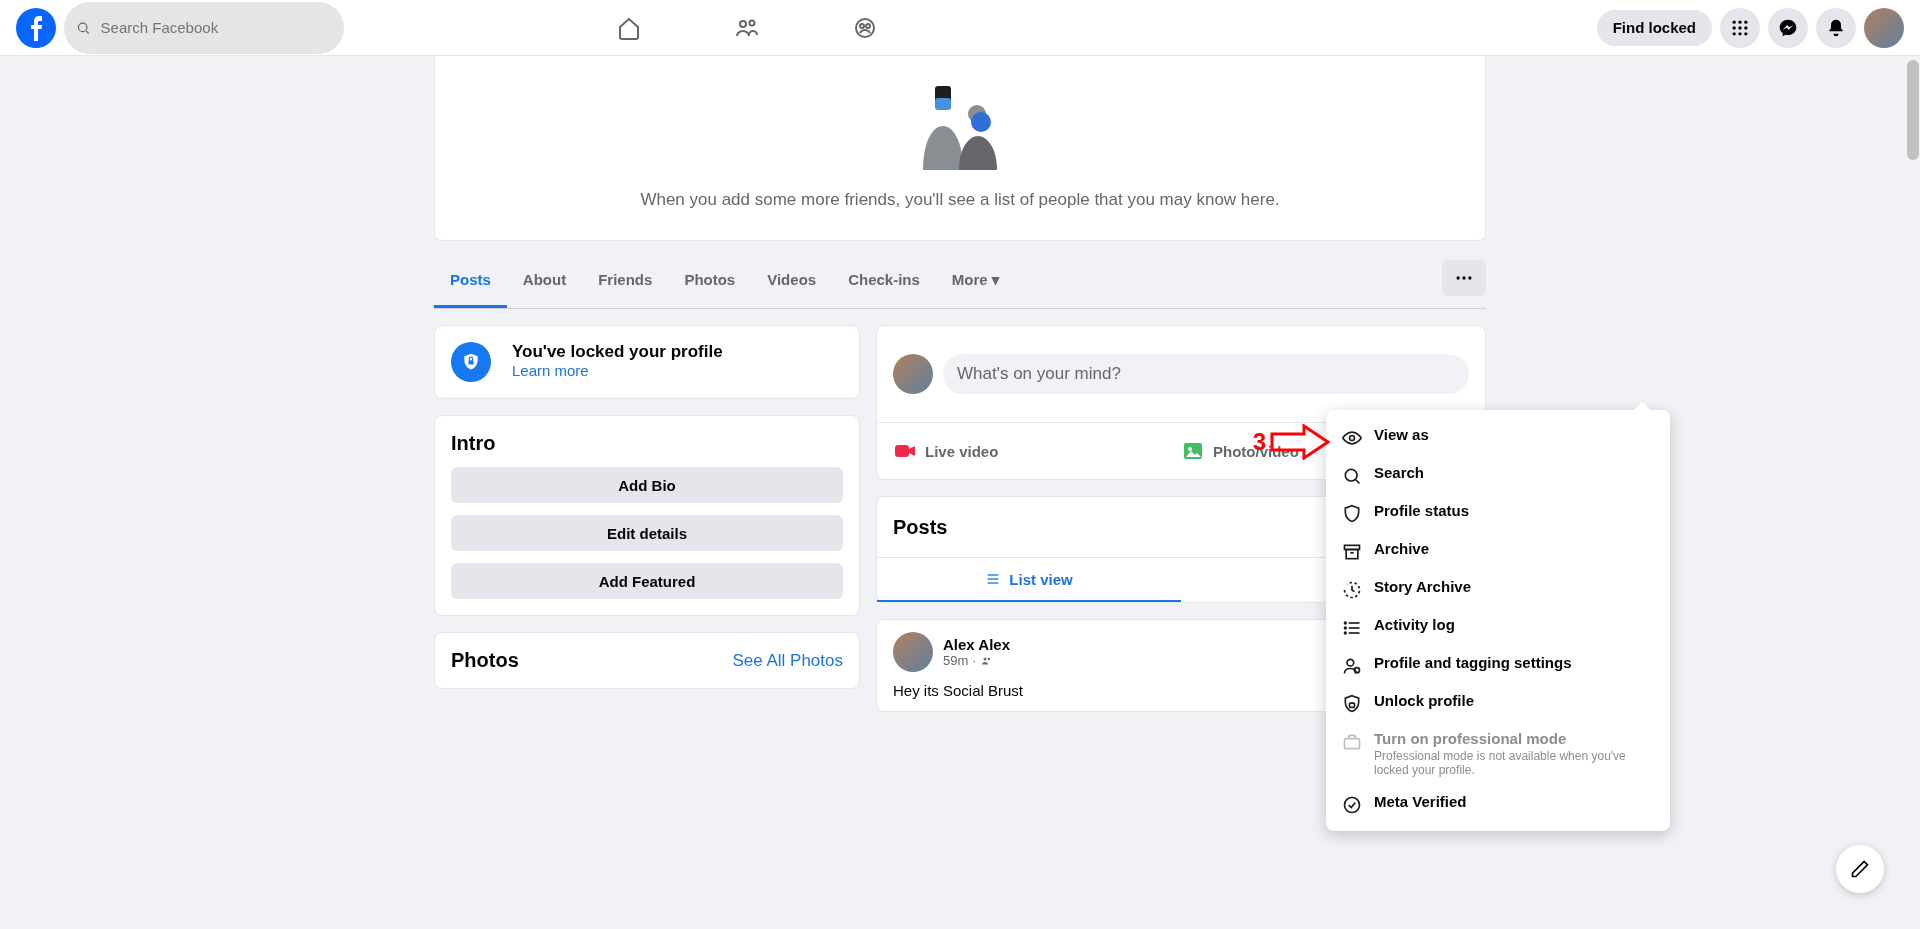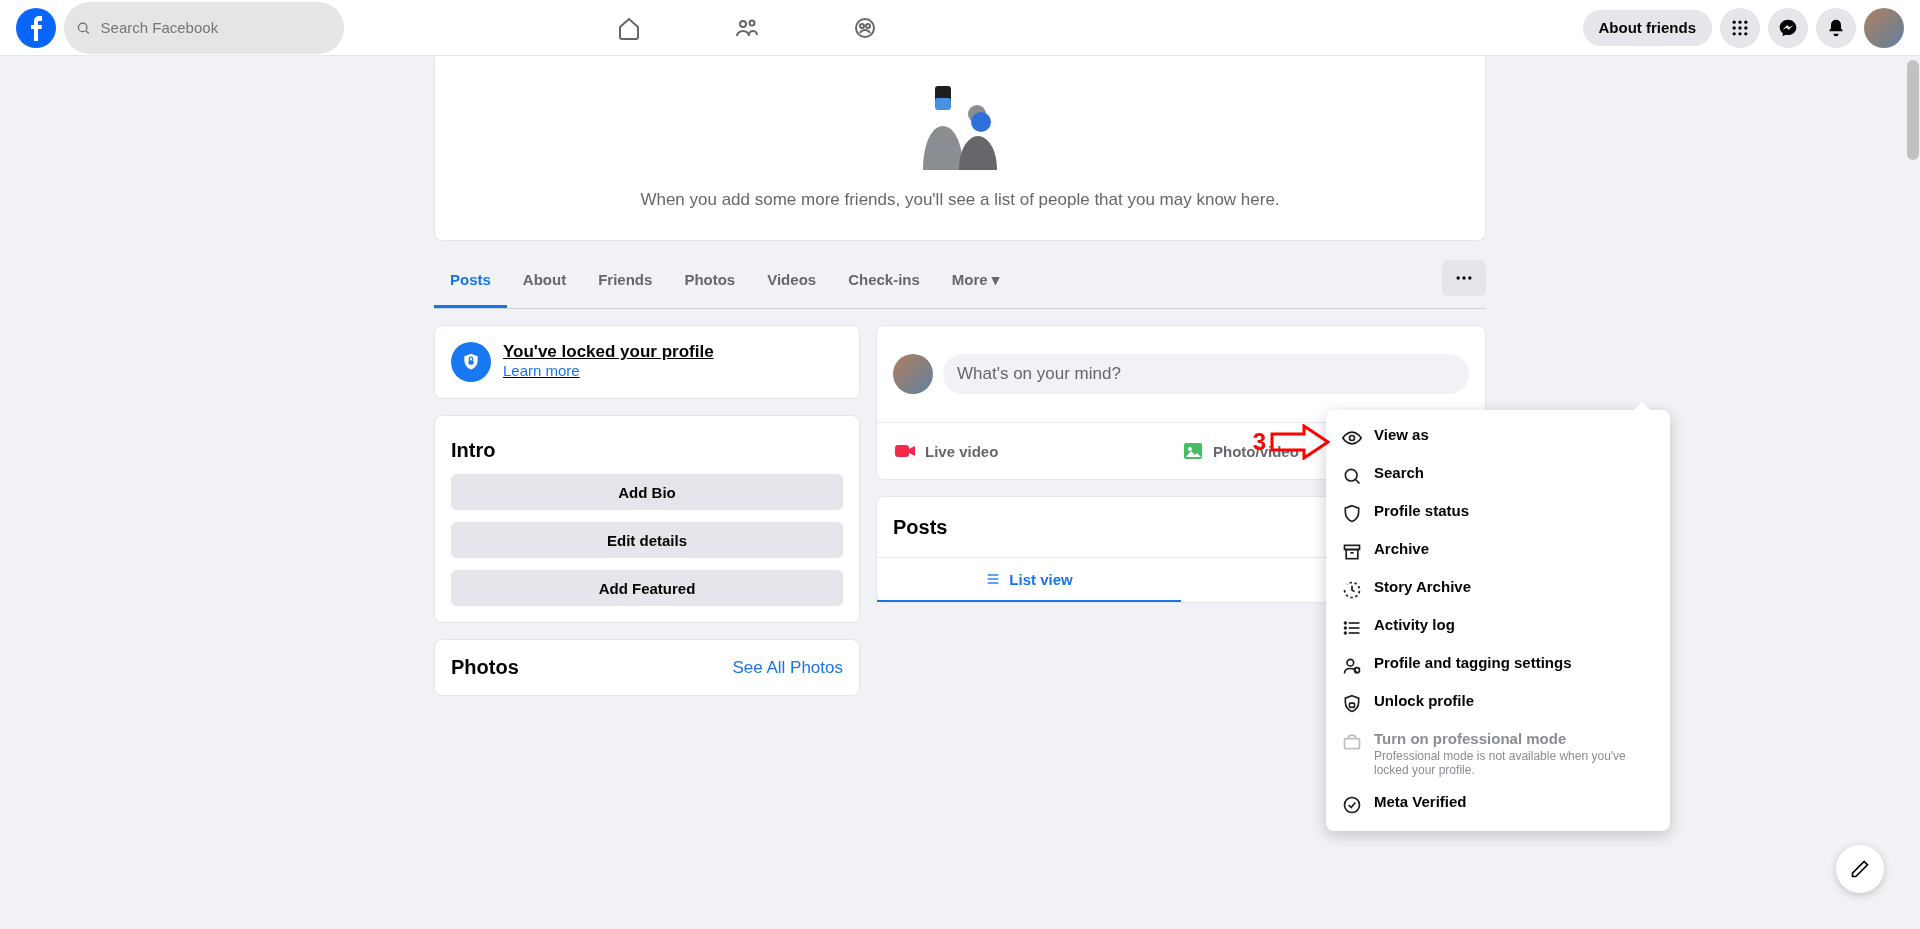--- a/index.html
+++ b/index.html
@@ -33,24 +33,24 @@
   .reco{border-radius:0 0 8px 8px;border-top:none;padding:30px 20px 30px;text-align:center;}
   .reco-illu{display:flex;justify-content:center;margin-bottom:20px;}
   .tabs{display:flex;align-items:center;border-bottom:1px solid var(--border);margin-top:14px;justify-content:space-between;}
   .tab-row{display:flex;}
   .tab{padding:16px 16px;font-weight:600;color:var(--muted);cursor:pointer;border-bottom:3px solid transparent;}
   .tab.active{color:var(--blue);border-bottom-color:var(--blue);}
   .dots-btn{width:44px;height:36px;background:var(--chip);border-radius:6px;display:flex;align-items:center;justify-content:center;margin-right:0;margin-bottom:8px;cursor:pointer;}
   .cols{display:flex;gap:16px;margin-top:16px;align-items:flex-start;}
   .col-l{width:426px;display:flex;flex-direction:column;gap:16px;}
   .col-r{flex:1;display:flex;flex-direction:column;gap:16px;}
-  .lockrow{display:flex;gap:12px;padding:16px;text-decoration:underline;}
+  .lockrow{display:flex;gap:21px;padding:16px;}
   .shieldcirc{width:40px;height:40px;border-radius:50%;background:#1877f2;display:flex;align-items:center;justify-content:center;color:#fff;}
   .introcard{padding:16px;}
-  .introcard h2{margin:7px 0 12px 0;font-size:20px;}
+  .introcard h2{margin:0 0 12px 0;font-size:20px;}
   .wide-btn{display:block;width:100%;background:var(--chip);border:none;border-radius:6px;height:36px;font-weight:600;font-size:15px;cursor:pointer;margin-top:12px;color:var(--text);}
   .photos-head{display:flex;justify-content:space-between;align-items:center;padding:16px;}
   .link{color:var(--blue);font-weight:500;cursor:pointer;}
   .compose{display:flex;gap:10px;align-items:center;padding:28px 16px;border-bottom:1px solid #e4e6eb;}
   .compose .avatar{width:40px;height:40px;}
   .compose-in{flex:1;background:#f0f2f5;border-radius:20px;height:40px;display:flex;align-items:center;padding:0 14px;color:#65676b;font-size:17px;cursor:pointer;}
   .compose-actions{display:flex;padding:8px 16px;}
   .cact{flex:1;display:flex;gap:8px;align-items:center;justify-content:flex-start;font-weight:600;color:var(--muted);height:40px;border-radius:6px;cursor:pointer;}
   .posts-head{display:flex;justify-content:space-between;align-items:center;padding:12px 16px;}
   .posts-head h2{margin:0;font-size:20px;}
@@ -116,21 +116,21 @@
     <div class="nav-btn">
       <svg viewBox="0 0 24 24" fill="none" stroke="currentColor" stroke-width="2">
           <circle cx="12" cy="12" r="9"></circle>
           <circle cx="9" cy="10" r="2"></circle>
           <circle cx="15" cy="10" r="2"></circle>
           <path d="M7 17c1-2 3-3 5-3s4 1 5 3"></path>
         </svg>
     </div>
   </div>
   <div class="hdr-right">
-    <div class="pill">About friends</div>
+    <div class="pill">Find locked</div>
     <div class="circ">
       <svg width="20" height="20" viewBox="0 0 24 24" fill="currentColor">
           <circle cx="5" cy="5" r="2"></circle>
           <circle cx="12" cy="5" r="2"></circle>
           <circle cx="19" cy="5" r="2"></circle>
           <circle cx="5" cy="12" r="2"></circle>
           <circle cx="12" cy="12" r="2"></circle>
           <circle cx="19" cy="12" r="2"></circle>
           <circle cx="5" cy="19" r="2"></circle>
           <circle cx="12" cy="19" r="2"></circle>
@@ -269,20 +269,37 @@
             <svg width="16" height="16" viewBox="0 0 24 24" fill="currentColor">
                 <rect x="3" y="3" width="8" height="8"></rect>
                 <rect x="13" y="3" width="8" height="8"></rect>
                 <rect x="3" y="13" width="8" height="8"></rect>
                 <rect x="13" y="13" width="8" height="8"></rect>
               </svg>
           </div>
         </div>
       </div>
 
+      <div class="card post">
+        <div class="post-head">
+          <div class="avatar"></div>
+          <div>
+            <div class="post-auth">Alex Alex</div>
+            <div class="post-meta">
+              <span>59m</span> · 
+              <svg width="12" height="12" viewBox="0 0 24 24" fill="currentColor">
+                  <circle cx="8" cy="8" r="3"></circle>
+                  <circle cx="16" cy="8" r="2.5"></circle>
+                  <path d="M2 19c0-3 3-5 6-5s6 2 6 5"></path>
+                </svg>
+            </div>
+          </div>
+        </div>
+        <div class="post-body">Hey its Social Brust</div>
+      </div>
     </div>
   </div>
 </div>
 
 <div class="menu">
   <div class="mitem">
     <span class="micon">
         <svg width="20" height="20" viewBox="0 0 24 24" fill="none" stroke="currentColor" stroke-width="2">
           <path d="M1 12s4-7 11-7 11 7 11 7-4 7-11 7S1 12 1 12z"></path>
           <circle cx="12" cy="12" r="3"></circle>

